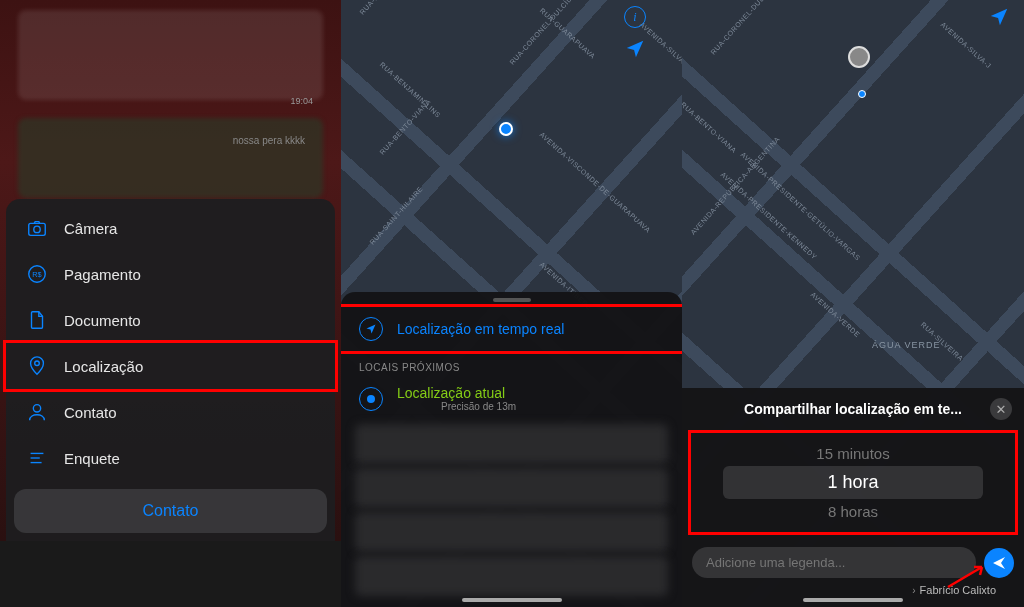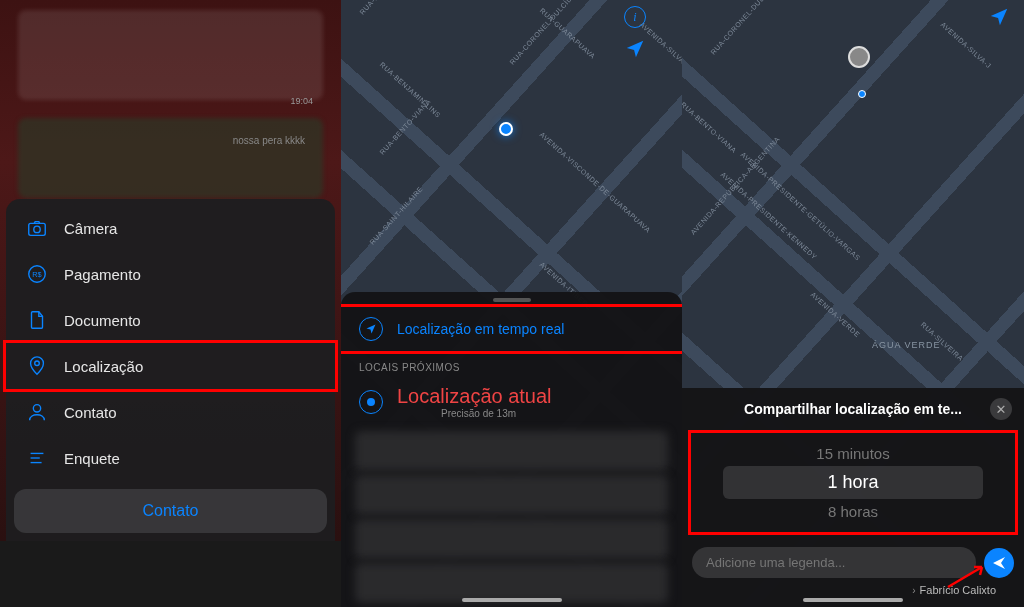--- a/index.html
+++ b/index.html
@@ -231,21 +231,21 @@
     content: '';
     width: 8px;
     height: 8px;
     background: #0a84ff;
     border-radius: 50%;
   }
   .current-loc-text {
     display: flex;
     flex-direction: column;
   }
-  .current-loc-title { color: #ef4444; font-size: 20px; }
+  .current-loc-title { color: #84cc16; font-size: 14px; }
   .current-loc-sub { color: #888; font-size: 10px; padding-left: 44px; }
   .blurred-row {
     height: 40px;
     margin: 4px 14px;
     background: #2a2a2c;
     border-radius: 6px;
     filter: blur(4px);
   }
   .home-handle-mid {
     position: absolute;

